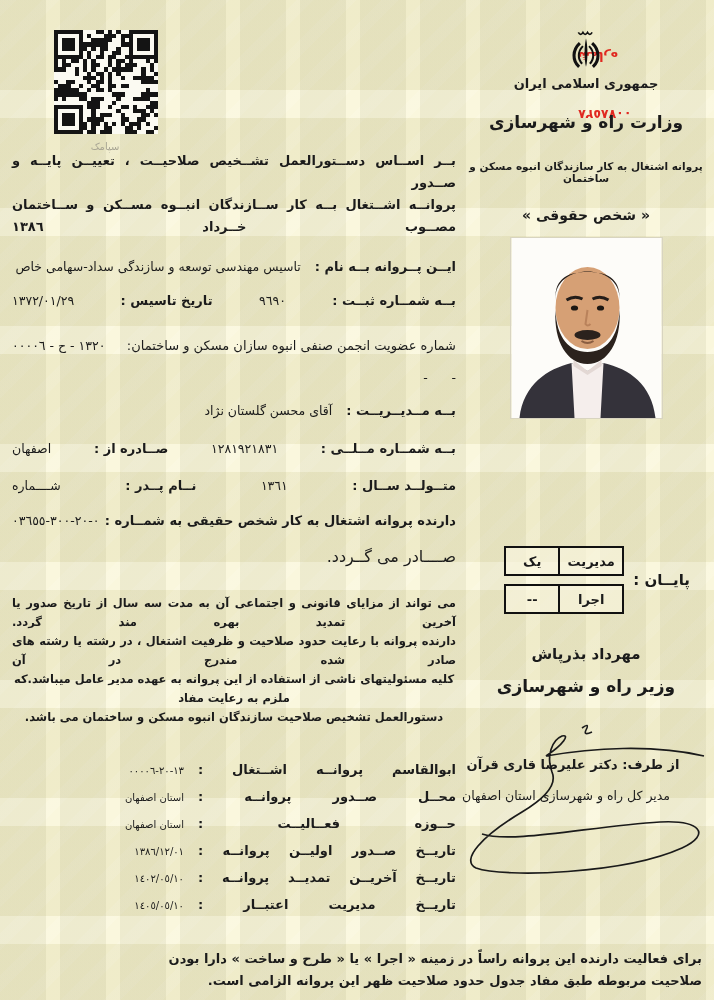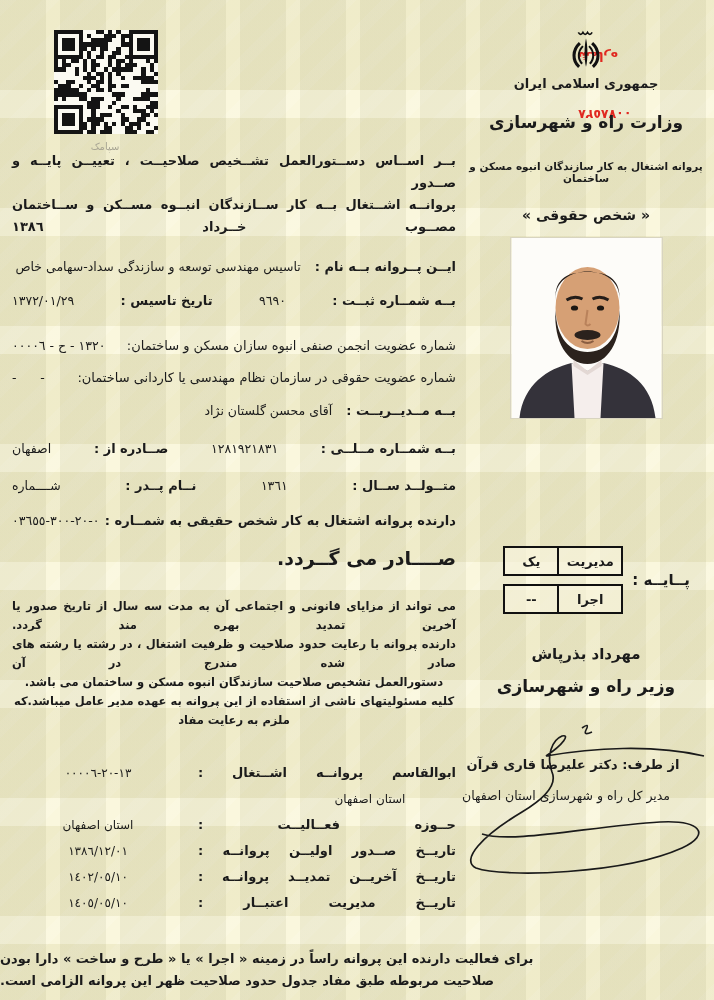--- a/index.html
+++ b/index.html
@@ -54,32 +54,32 @@
   .sb{justify-content:space-between;}
   .gap{gap:14px;}
   .r-name{margin-top:20px;}
   .r-reg{margin-top:16px;}
   .r-assoc{margin-top:27px;}
   .r-nezam{margin-top:14px;}
   .r-mgr{margin-top:15px;}
   .r-melli{margin-top:20px;}
   .r-birth{margin-top:19px;}
   .r-holder{margin-top:17px;}
-  .issued{margin-top:17px; font-size:19px; font-weight:bold;}
+  .issued{margin-top:17px; font-size:16px; font-weight:normal;}
   .terms{margin-top:28px;}
   .terms div{font-size:11.5px; font-weight:bold; line-height:19px;}
   .tj{text-align:justify; text-align-last:justify;}
   .tc{text-align:center;}
   .permit{margin-top:34px;}
   .prow{display:flex; align-items:baseline; margin-top:8px; font-size:13px; line-height:18px;}
   .prow .pl{flex:1; font-weight:bold; text-align:justify; text-align-last:justify; margin-left:14px;}
-  .prow .pv{width:172px; direction:ltr; text-align:center; font-size:12px;}
+  .prow .pv{width:172px; direction:ltr; text-align:right; font-size:10px;}
   .pre{white-space:pre;}
   
-  .footer{position:absolute; top:948px; left:0; right:0; text-align:left;}
+  .footer{position:absolute; top:948px; left:0; right:12px; text-align:right;}
   .footer div{font-size:13px; font-weight:bold; line-height:22px;}
 </style>
 </head>
 <body>
 
 <div class="page">
 
   <div class="qr-wrap">
     <div class="qr">
         <i style="grid-row:1;grid-column:1"></i>
@@ -435,21 +435,21 @@
       <path d="M55,62 q8,-5 16,-1" stroke="#241d19" stroke-width="3" fill="none"></path>
       <path d="M81,61 q8,-4 16,1" stroke="#241d19" stroke-width="3" fill="none"></path>
       <ellipse cx="63" cy="70" rx="3.6" ry="2.6" fill="#1c1713"></ellipse>
       <ellipse cx="89" cy="70" rx="3.6" ry="2.6" fill="#1c1713"></ellipse>
       <path d="M76,72 L74,86 q2,3 5,0" stroke="#b9825b" stroke-width="2" fill="none"></path>
       <path d="M70,103 q6,4 12,0" stroke="#8a5e42" stroke-width="2" fill="none"></path>
     </svg>
   </div>
 
   <div class="grade">
-    <div class="grade-label">پــایــه :</div>
+    <div class="grade-label">پایــان :</div>
     <div class="grade-table">
       <div class="grade-row">
         <div class="gcell gname">مدیریت</div>
         <div class="gcell gval">یک</div>
       </div>
       <div class="grade-row">
         <div class="gcell gname">اجرا</div>
         <div class="gcell gval">--</div>
       </div>
     </div>
@@ -484,21 +484,20 @@
       <span class="lbl">تاریخ تاسیس :</span>
       <span class="val" dir="ltr">١٣٧٢/٠١/٢٩</span>
     </div>
 
     <div class="row sb r-assoc">
       <span class="lbl" style="font-weight:normal">شماره عضویت انجمن صنفی انبوه سازان مسکن و ساختمان:</span>
       <span class="val" dir="ltr">١٣٢٠ - ح - ٠٠٠٠٦</span>
     </div>
 
     <div class="row sb r-nezam">
-      <span class="lbl" style="font-weight:normal">شماره عضویت حقوقی در سازمان نظام مهندسی یا کاردانی ساختمان:</span>
       <span class="val pre" dir="ltr">-      -</span>
     </div>
 
     <div class="row gap r-mgr">
       <span class="lbl">بــه مــدیــریــت :</span>
       <span class="val">آقای محسن گلستان نژاد</span>
     </div>
 
     <div class="row sb r-melli">
       <span class="lbl">بــه شمــاره مــلــی :</span>
@@ -517,30 +516,31 @@
     <div class="row sb r-holder">
       <span class="lbl">دارنده پروانه اشتغال به کار شخص حقیقی به شمــاره :</span>
       <span class="val" dir="ltr">٠-٢٠-٣٠٠-٠٣٦٥٥</span>
     </div>
 
     <div class="issued">صــــادر می گــردد.</div>
 
     <div class="terms">
       <div class="tj">می تواند از مزایای قانونی و اجتماعی آن به مدت سه سال از تاریخ صدور یا آخرین تمدید بهره مند گردد.</div>
       <div class="tj">دارنده پروانه با رعایت حدود صلاحیت و ظرفیت اشتغال ، در رشته یا رشته های صادر شده مندرج در آن</div>
+      <div class="tc">کلیه مسئولیتهای ناشی از استفاده از این پروانه به عهده مدیر عامل میباشد.که ملزم به رعایت مفاد</div>
       <div class="tc">دستورالعمل تشخیص صلاحیت سازندگان انبوه مسکن و ساختمان می باشد.</div>
-      <div class="tc">کلیه مسئولیتهای ناشی از استفاده از این پروانه به عهده مدیر عامل میباشد.که ملزم به رعایت مفاد</div>
     </div>
 
     <div class="permit">
       <div class="prow">
         <span class="pl">ابوالقاسم پروانــه اشــتغال :</span>
         <span class="pv">١٣-٢٠-٠٠٠٠٦</span>
       </div>
       <div class="prow">
+        <span class="pl">محــل صــدور پروانــه :</span>
         <span class="pv">استان اصفهان</span>
       </div>
       <div class="prow">
         <span class="pl">حــوزه فعــالیــت :</span>
         <span class="pv">استان اصفهان</span>
       </div>
       <div class="prow">
         <span class="pl">تاریــخ صــدور اولیــن پروانــه :</span>
         <span class="pv">١٣٨٦/١٢/٠١</span>
       </div>

